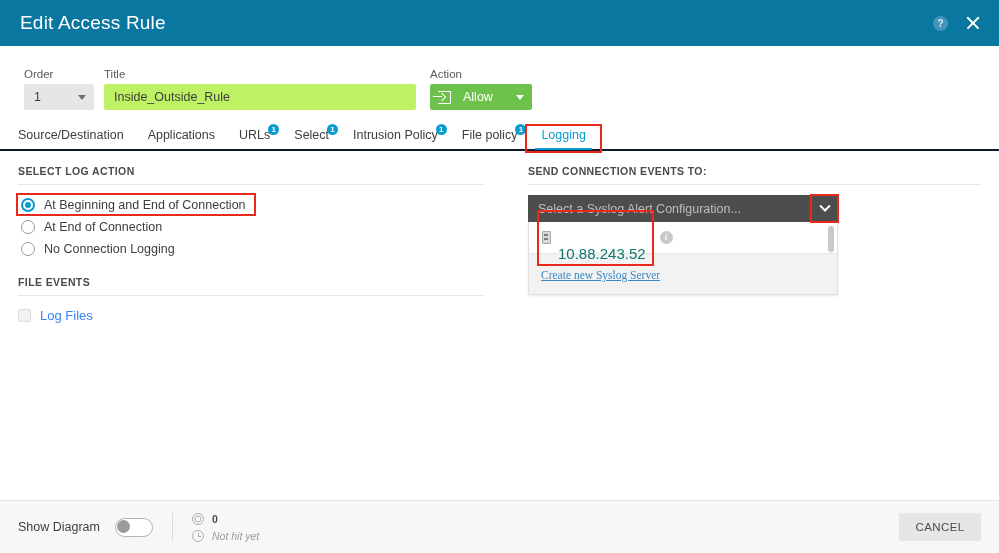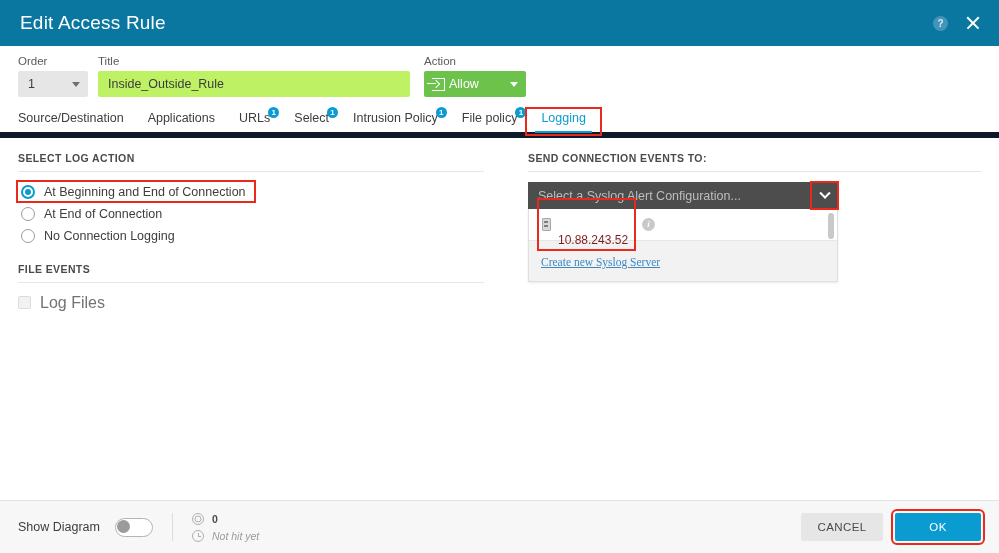--- a/index.html
+++ b/index.html
@@ -47,25 +47,26 @@
   }
   .close-icon:before, .close-icon:after {
     content: ""; position: absolute; left: 0; top: 7px;
     width: 16px; height: 1.6px; background: #ffffff;
   }
   .close-icon:before { transform: rotate(45deg); }
   .close-icon:after  { transform: rotate(-45deg); }
 
   
   .rulehead {
-    padding: 9px 18px 0 18px;
+    padding: 22px 18px 0 18px;
     display: flex;
     align-items: flex-start;
     gap: 10px;
     flex: 0 0 auto;
+    margin-left: 6px;
   }
   .field-label {
     font-size: 11.5px;
     color: #5a5a5a;
     margin-bottom: 4px;
     display: block;
   }
   .order-col { width: 70px; }
   .order-select {
     height: 26px;
@@ -93,21 +94,21 @@
     font-family: "Liberation Sans", sans-serif;
   }
   .action-col { margin-left: 4px; }
   .action-btn {
     height: 26px;
     min-width: 102px;
     background: #6cc24a;
     border-radius: 2px;
     display: flex;
     align-items: center;
-    gap: 4px;
+    gap: 12px;
     padding: 0 8px;
     color: #ffffff;
     font-size: 12.5px;
     cursor: pointer;
   }
   .allow-icon {
     width: 13px; height: 13px;
     border: 1.6px solid #ffffff;
     border-left: none;
     position: relative;
@@ -138,21 +139,21 @@
     width: 0; height: 0;
     border-left: 4px solid transparent;
     border-right: 4px solid transparent;
     border-top: 5px solid #6f6f6f;
     flex: 0 0 auto;
   }
 
   
   .tabs {
     margin-top: 11px;
-    border-bottom: 6px solid #0f172a;
+    border-bottom: 2px solid #0f172a;
     display: flex;
     align-items: flex-end;
     padding: 0 18px;
     flex: 0 0 auto;
     height: 30px;
   }
   .tab {
     position: relative;
     font-size: 12.5px;
     color: #3d3d3d;
@@ -248,21 +249,21 @@
 
   
   .check-row { display: flex; align-items: center; gap: 9px; height: 19px; }
   .checkbox {
     width: 13px; height: 13px;
     border: 1px solid #dcdcdc;
     background: #f2f2f2;
     border-radius: 2px;
     flex: 0 0 auto;
   }
-  .check-label { font-size: 16px; color: #737373; }
+  .check-label { font-size: 13px; color: #3b82f6; }
 
   
   .dropdown-wrap { position: relative; width: 310px; }
   .dd-control {
     height: 27px;
     background: #4d4d4d;
     display: flex;
     align-items: center;
     cursor: pointer;
   }
@@ -320,21 +321,21 @@
   .server-icon:before {
     content: "";
     position: absolute; left: 1px; top: 2px;
     width: 4px; height: 1.5px; background: #7d7d7d;
   }
   .server-icon:after {
     content: "";
     position: absolute; left: 1px; top: 6px;
     width: 4px; height: 1.5px; background: #7d7d7d;
   }
-  .dd-item-label { font-size: 12px; color: #7f1d1d; margin-top: 31px; }
+  .dd-item-label { font-size: 15px; color: #0f766e; margin-top: 31px; }
   .info-icon {
     width: 13px; height: 13px;
     border-radius: 50%;
     background: #c9c9c9;
     color: #ffffff;
     font-size: 9px;
     font-weight: 700;
     line-height: 13px;
     text-align: center;
     font-style: italic;
@@ -574,17 +575,16 @@
         </div>
         <div class="hit-row">
           <span class="clock-icon"></span>
           <span class="hit-text">Not hit yet</span>
         </div>
       </div>
     </div>
 
     <div class="footer-right">
       <button class="btn btn-cancel">CANCEL</button>
-      <button class="btn btn-ok">OK</button>
     </div>
   </div>
 
 </div>
 
 </body></html>

